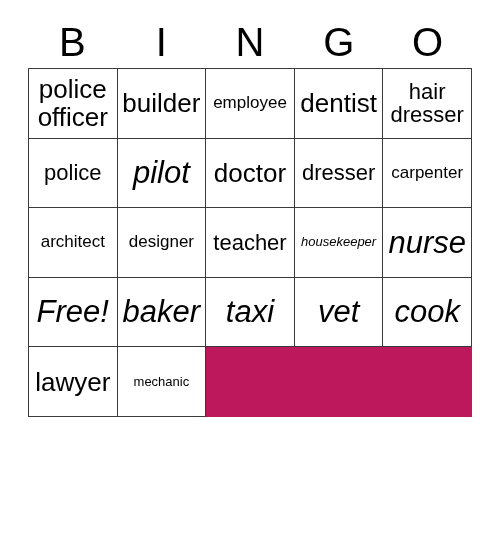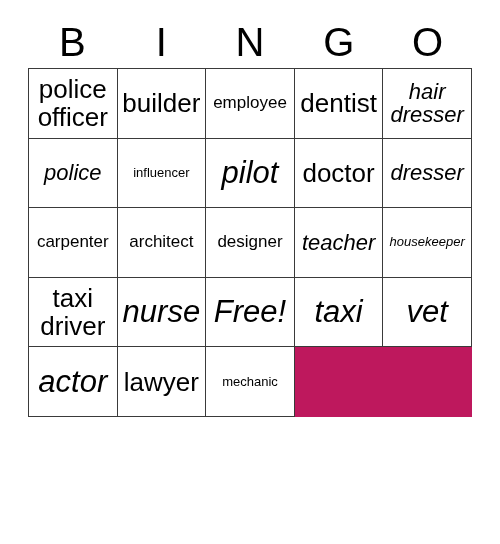--- a/index.html
+++ b/index.html
@@ -76,21 +76,21 @@
     display: block;
     width: 100%;
     line-height: 1.08;
     word-break: normal;
     hyphens: none;
   }
 
   
   .fs-xl  { font-size: 31px; font-style: italic; }
   .fs-lg  { font-size: 26px; }
-  .fs-md  { font-size: 22px; font-style: italic; }
+  .fs-md  { font-size: 22px; }
   .fs-sm  { font-size: 17px; }
   .fs-xs  { font-size: 13px; }
   .fs-xxs { font-size: 13px; font-style: italic; }
 </style>
 </head>
 <body>
 
 <div id="bingo-card">
 
   <div id="header-row">
@@ -116,23 +116,20 @@
       <span class="cell-text fs-lg">dentist</span>
     </div>
     <div class="cell">
       <span class="cell-text fs-md">hair dresser</span>
     </div>
 
     <div class="cell">
       <span class="cell-text fs-md">police</span>
     </div>
     <div class="cell">
-      <span class="cell-text fs-xs">influencer</span>
-    </div>
-    <div class="cell">
       <span class="cell-text fs-xl">pilot</span>
     </div>
     <div class="cell">
       <span class="cell-text fs-lg">doctor</span>
     </div>
 
     <div class="cell">
       <span class="cell-text fs-md">dresser</span>
     </div>
     <div class="cell">
@@ -145,37 +142,37 @@
       <span class="cell-text fs-sm">designer</span>
     </div>
     <div class="cell">
       <span class="cell-text fs-md">teacher</span>
     </div>
 
     <div class="cell">
       <span class="cell-text fs-xxs">housekeeper</span>
     </div>
     <div class="cell">
-      <span class="cell-text fs-lg">taxi driver</span>
-    </div>
-    <div class="cell">
       <span class="cell-text fs-xl">nurse</span>
     </div>
     <div class="cell">
       <span class="cell-text fs-xl">Free!</span>
+    </div>
+    <div class="cell">
+      <span class="cell-text fs-xl">baker</span>
     </div>
 
     <div class="cell">
       <span class="cell-text fs-xl">taxi</span>
     </div>
     <div class="cell">
       <span class="cell-text fs-xl">vet</span>
     </div>
     <div class="cell">
-      <span class="cell-text fs-xl">actor</span>
+      <span class="cell-text fs-xl">cook</span>
     </div>
     <div class="cell">
       <span class="cell-text fs-lg">lawyer</span>
     </div>
     <div class="cell">
       <span class="cell-text fs-xs">mechanic</span>
     </div>
 
   </div>
 </div>

